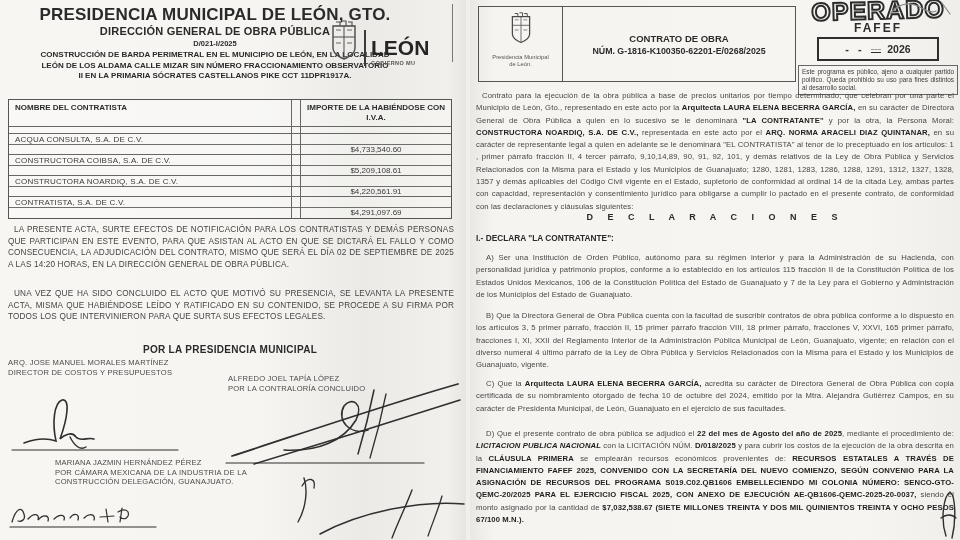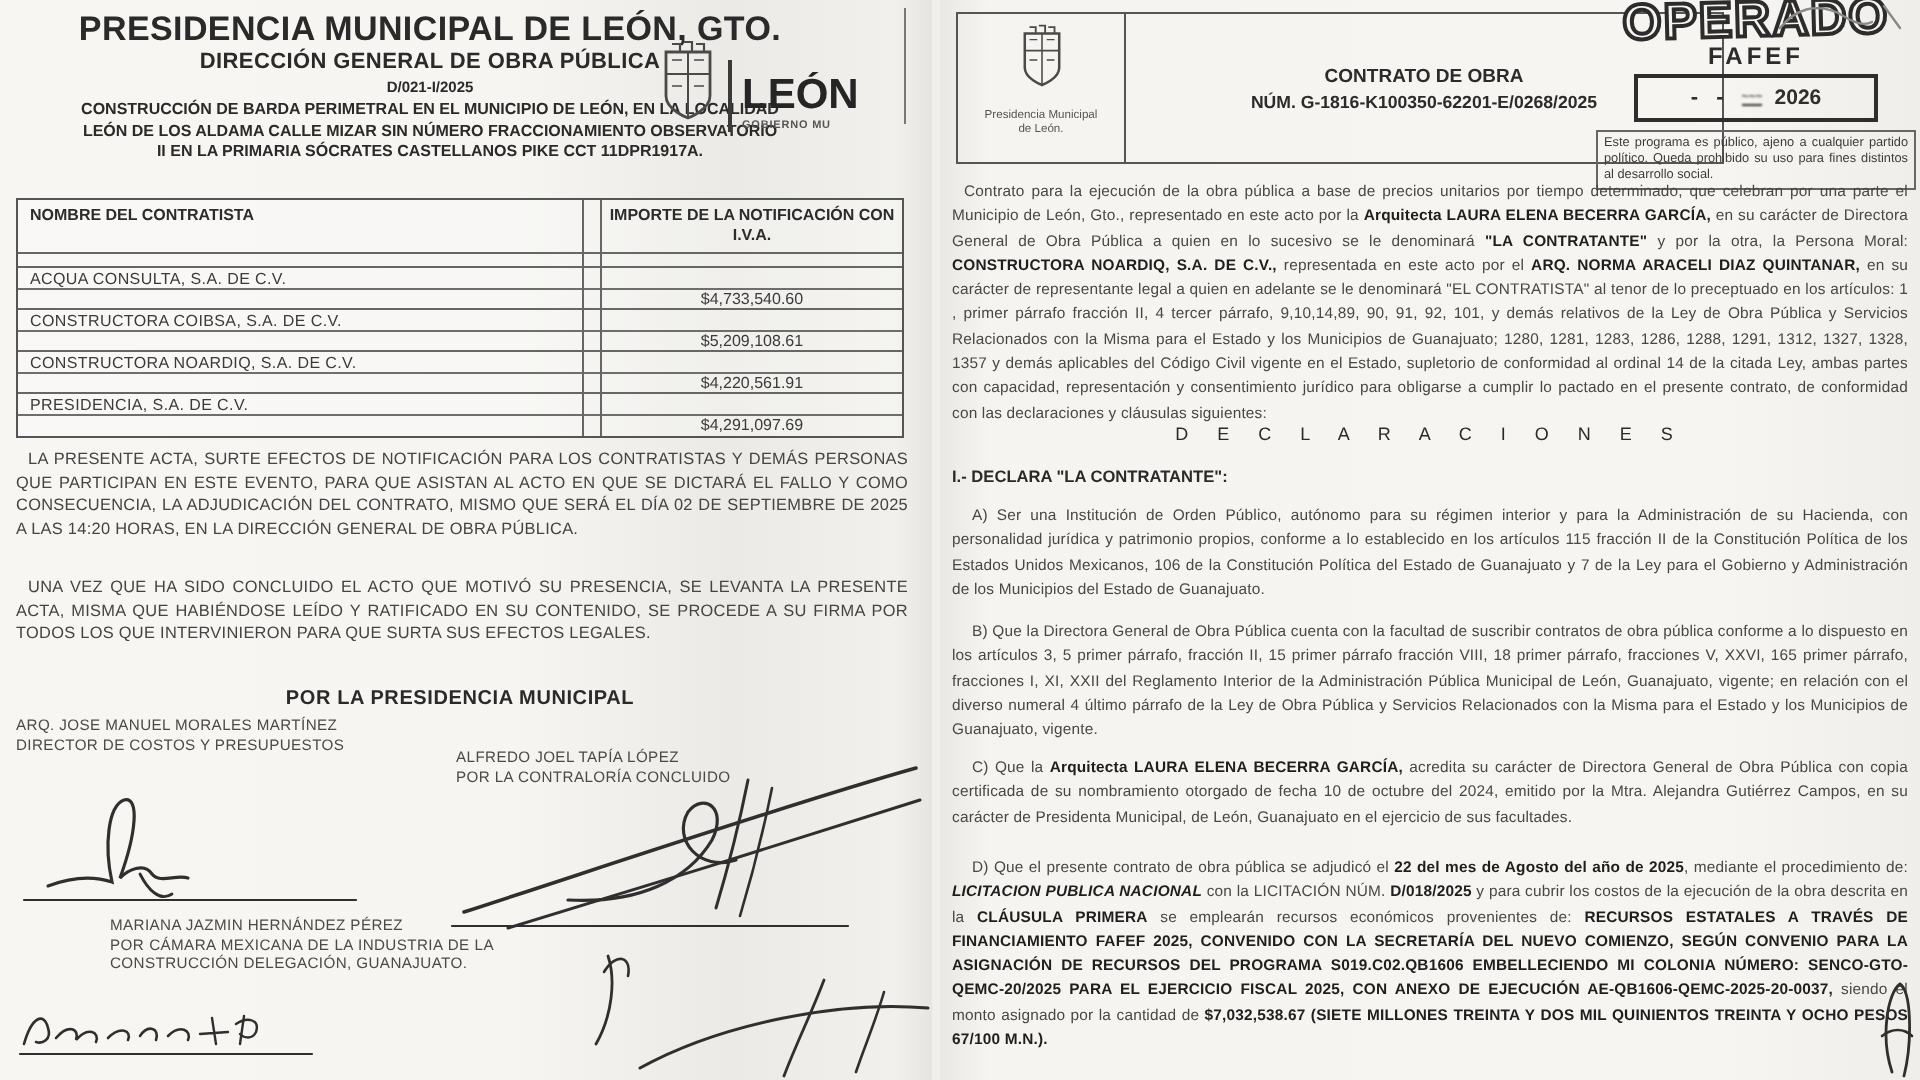--- a/index.html
+++ b/index.html
@@ -44,40 +44,40 @@
   .signer { position:absolute; font-size:7.6px; line-height:9.6px; color:#4a4a4a; letter-spacing:.2px; }
   .signer1 { left:8px; top:358px; width:200px; }
   .signer2 { left:228px; top:374px; width:200px; }
   .signer3 { left:8px; top:458px; width:192px; text-align:justify;margin-left:47px; }
   svg.sig { position:absolute; overflow:visible; }
   .sig path, .sig line { fill:none; stroke:#2f2f2f; stroke-linecap:round; }
 
   
   .page-right { position:absolute; left:470px; top:0; width:490px; height:540px;
     background:linear-gradient(90deg,#e9e8e4 0%,#f5f4f0 5%,#f6f5f1 80%,#efeeea 100%); }
-  .rp-headbox { position:absolute; left:8px; top:6px; width:384px; height:76px; border:1px solid #555; display:grid; grid-template-columns:84px 1fr; }
+  .rp-headbox { position:absolute; left:8px; top:6px; width:318px; height:76px; border:1px solid #555; display:grid; grid-template-columns:84px 1fr; }
   .rp-logocell { border-right:1px solid #555; text-align:center; padding-top:5px; }
   .rp-logocap { font-size:5.8px; color:#555; line-height:7px; margin-top:2px; }
   .rp-titlecell { display:flex; flex-direction:column; justify-content:center; align-items:center; text-align:center; }
   .rp-title1 { font-size:9.5px; font-weight:bold; color:#2b2b2b; }
   .rp-title2 { font-size:8.8px; font-weight:bold; color:#2b2b2b; margin-top:2px; }
 
   .rp-stamp { position:absolute; left:328px; top:-2px; width:160px; }
   .op-word { font-size:25px; font-weight:900; letter-spacing:1px; text-align:center; color:#f5f4f0; -webkit-text-stroke:2px #2c2c2c; transform:rotate(-1.5deg); line-height:25px; }
   .op-fafef { font-size:12px; font-weight:900; letter-spacing:2px; text-align:center; color:#2c2c2c; margin-top:-2px; }
   .op-datebox { width:122px; height:24px; margin:2px auto 0; border:2px solid #2e2e2e; display:flex; align-items:center; justify-content:center; gap:6px; color:#2e2e2e; }
   .op-dashes { font-size:11px; font-weight:bold; letter-spacing:3px; }
   .op-month { font-size:6px; font-weight:bold; border-bottom:1px solid #2e2e2e; color:#444; filter:blur(.4px); }
   .op-year { font-size:10.5px; font-weight:bold; }
   .op-note { margin-top:4px; border:1px solid #666; font-size:6.4px; line-height:8px; padding:2px 3px; color:#3c3c3c; text-align:justify; }
 
   .rp-body { position:absolute; left:6px; width:478px; font-size:7.7px; line-height:12.3px; text-align:justify; color:#474747; letter-spacing:.1px; }
   .rp-body b, .rp-body .bseg { color:#1e1e1e; }
   .rp-intro { top:90px; text-indent:6px; }
-  .rp-decl-title { position:absolute; left:0; top:212px; width:490px; text-align:center; font-size:9px; font-weight:normal; letter-spacing:6px; color:#2a2a2a; }
+  .rp-decl-title { position:absolute; left:0; top:212px; width:490px; text-align:center; font-size:9px; font-weight:bold; letter-spacing:6px; color:#2a2a2a; }
   .rp-decl-head { position:absolute; left:6px; top:233px; font-size:8.3px; font-weight:bold; color:#2a2a2a; }
   .rp-clause { text-indent:10px; }
   .rp-cA { top:252px; }
   .rp-cB { top:310px; }
   .rp-cC { top:378px; }
   .rp-cD { top:428px; }
 
   .shield path, .shield line, .shield rect { fill:none; stroke:#4a4a4a; }
   .faint path { stroke:#8a8a8a; }
 </style>
@@ -108,21 +108,21 @@
         <div class="lp-logo-name">LEÓN</div>
         <div class="lp-logo-sub">GOBIERNO MU</div>
       </div>
     </div>
     <div class="lp-edge-line"></div>
 
     <div class="lp-table">
       <div class="trow t-head">
         <div class="h1">NOMBRE DEL CONTRATISTA</div>
         <div class="tcell-sp"></div>
-        <div class="h2">IMPORTE DE LA NOTIFICACIÓN CON I.V.A.</div>
+        <div class="h2">IMPORTE DE LA HABIÉNDOSE CON I.V.A.</div>
       </div>
       <div class="trow t-sub">
         <div></div>
           <div class="tcell-sp"></div>
           <div></div>
       </div>
       <div class="t-row">
         <div class="mid"></div>
         <div class="grid">
           <div class="t-name">ACQUA CONSULTA, S.A. DE C.V.</div>
@@ -142,21 +142,21 @@
         <div class="mid"></div>
         <div class="grid">
           <div class="t-name">CONSTRUCTORA NOARDIQ, S.A. DE C.V.</div>
           <div class="tcell-sp"></div>
           <div class="t-amt">$4,220,561.91</div>
         </div>
       </div>
       <div class="t-row">
         <div class="mid"></div>
         <div class="grid">
-          <div class="t-name">PRESIDENCIA, S.A. DE C.V.</div>
+          <div class="t-name">CONTRATISTA, S.A. DE C.V.</div>
           <div class="tcell-sp"></div>
           <div class="t-amt">$4,291,097.69</div>
         </div>
       </div>
     </div>
 
     <div class="lp-para lp-para1">LA PRESENTE ACTA, SURTE EFECTOS DE NOTIFICACIÓN PARA LOS CONTRATISTAS Y DEMÁS PERSONAS QUE PARTICIPAN EN ESTE EVENTO, PARA QUE ASISTAN AL ACTO EN QUE SE DICTARÁ EL FALLO Y COMO CONSECUENCIA, LA ADJUDICACIÓN DEL CONTRATO, MISMO QUE SERÁ EL DÍA 02 DE SEPTIEMBRE DE 2025 A LAS 14:20 HORAS, EN LA DIRECCIÓN GENERAL DE OBRA PÚBLICA.</div>
     <div class="lp-para lp-para2">UNA VEZ QUE HA SIDO CONCLUIDO EL ACTO QUE MOTIVÓ SU PRESENCIA, SE LEVANTA LA PRESENTE ACTA, MISMA QUE HABIÉNDOSE LEÍDO Y RATIFICADO EN SU CONTENIDO, SE PROCEDE A SU FIRMA POR TODOS LOS QUE INTERVINIERON PARA QUE SURTA SUS EFECTOS LEGALES.</div>
 
     <div class="lp-signtitle">POR LA PRESIDENCIA MUNICIPAL</div>

